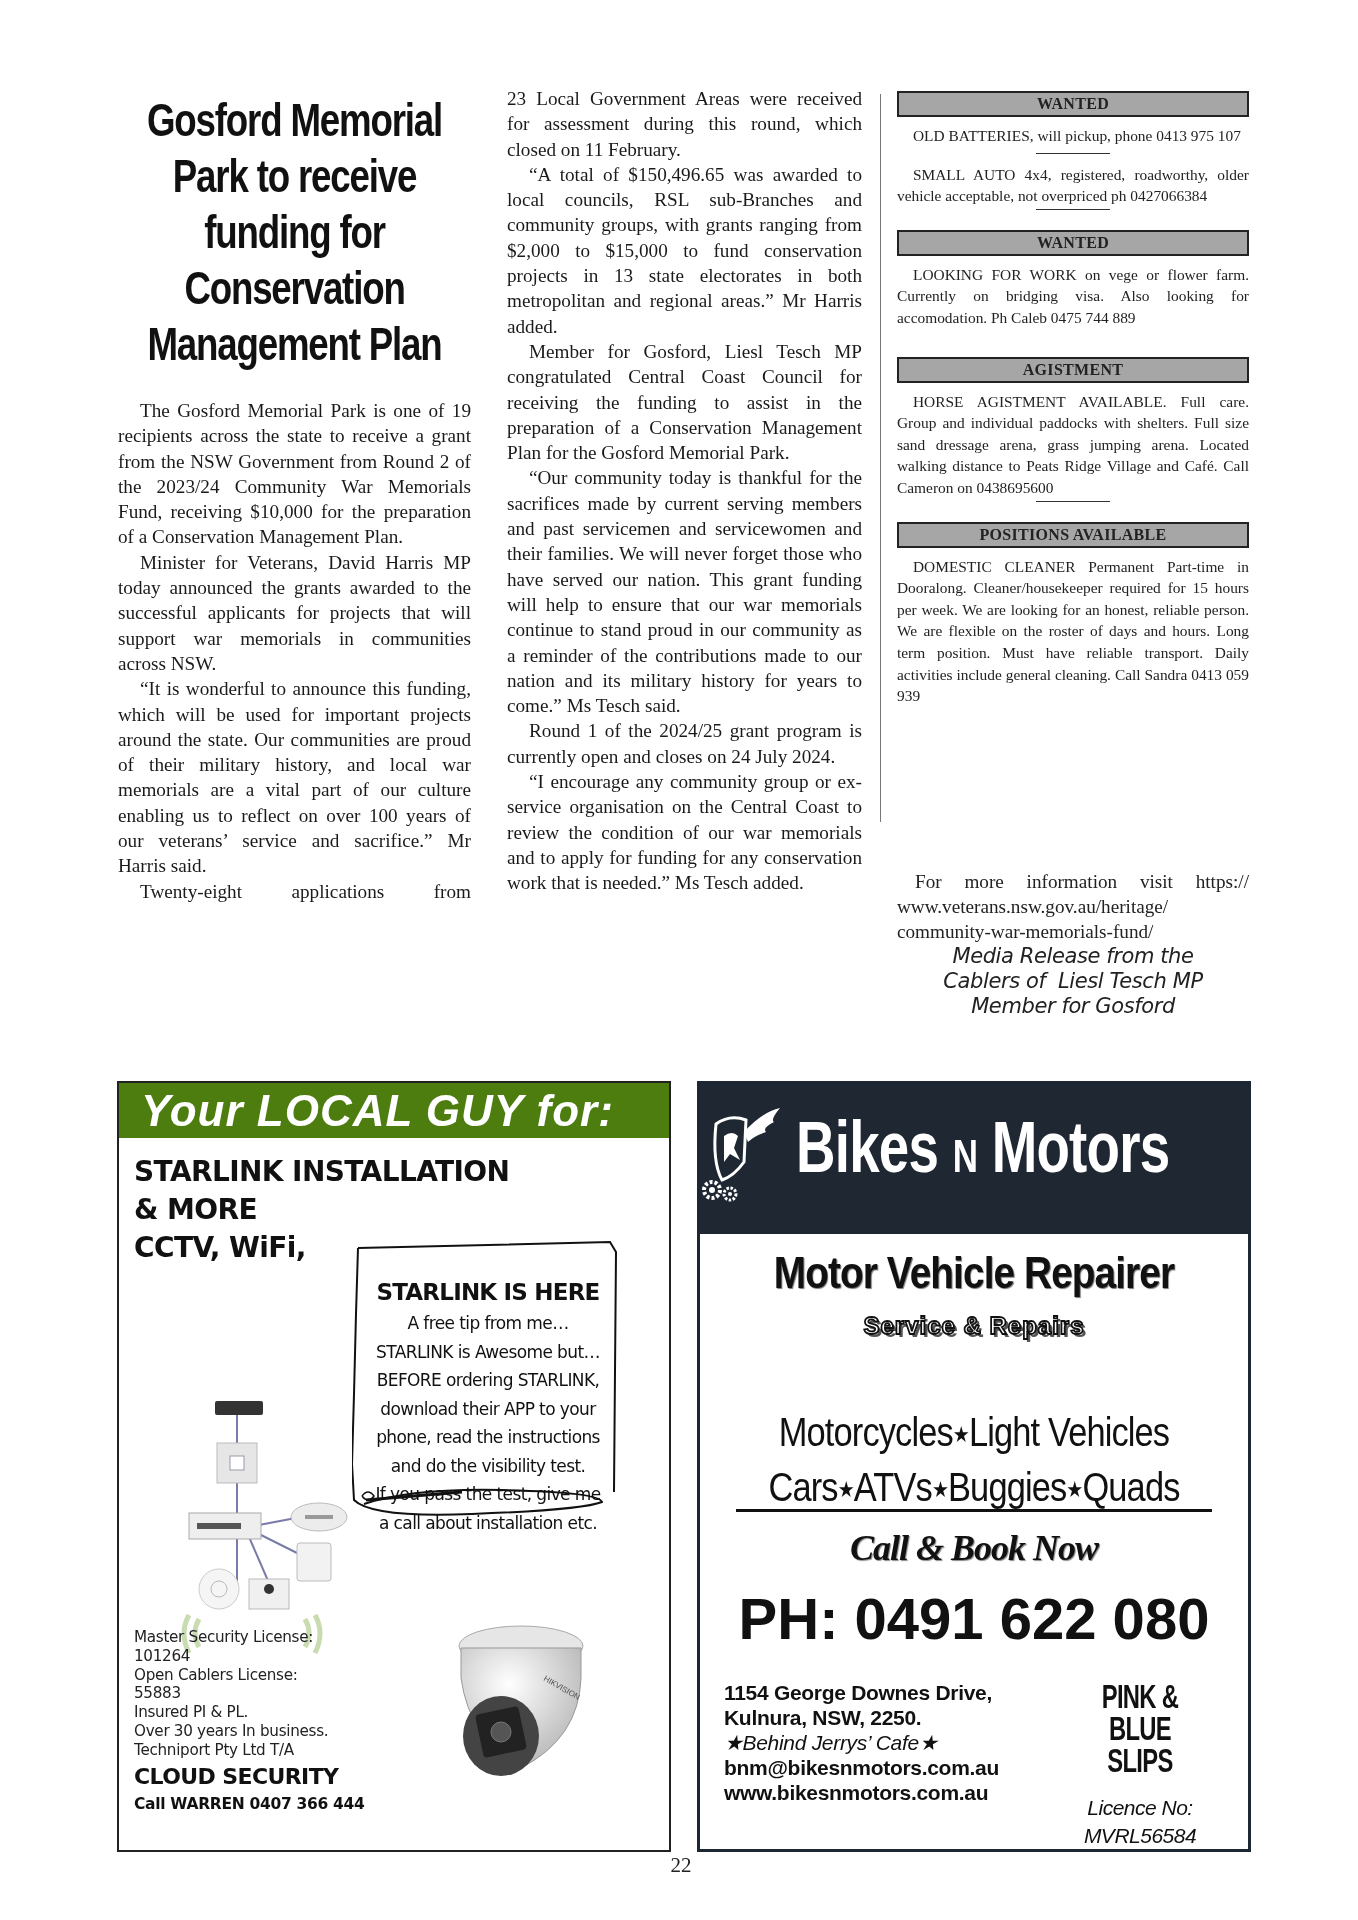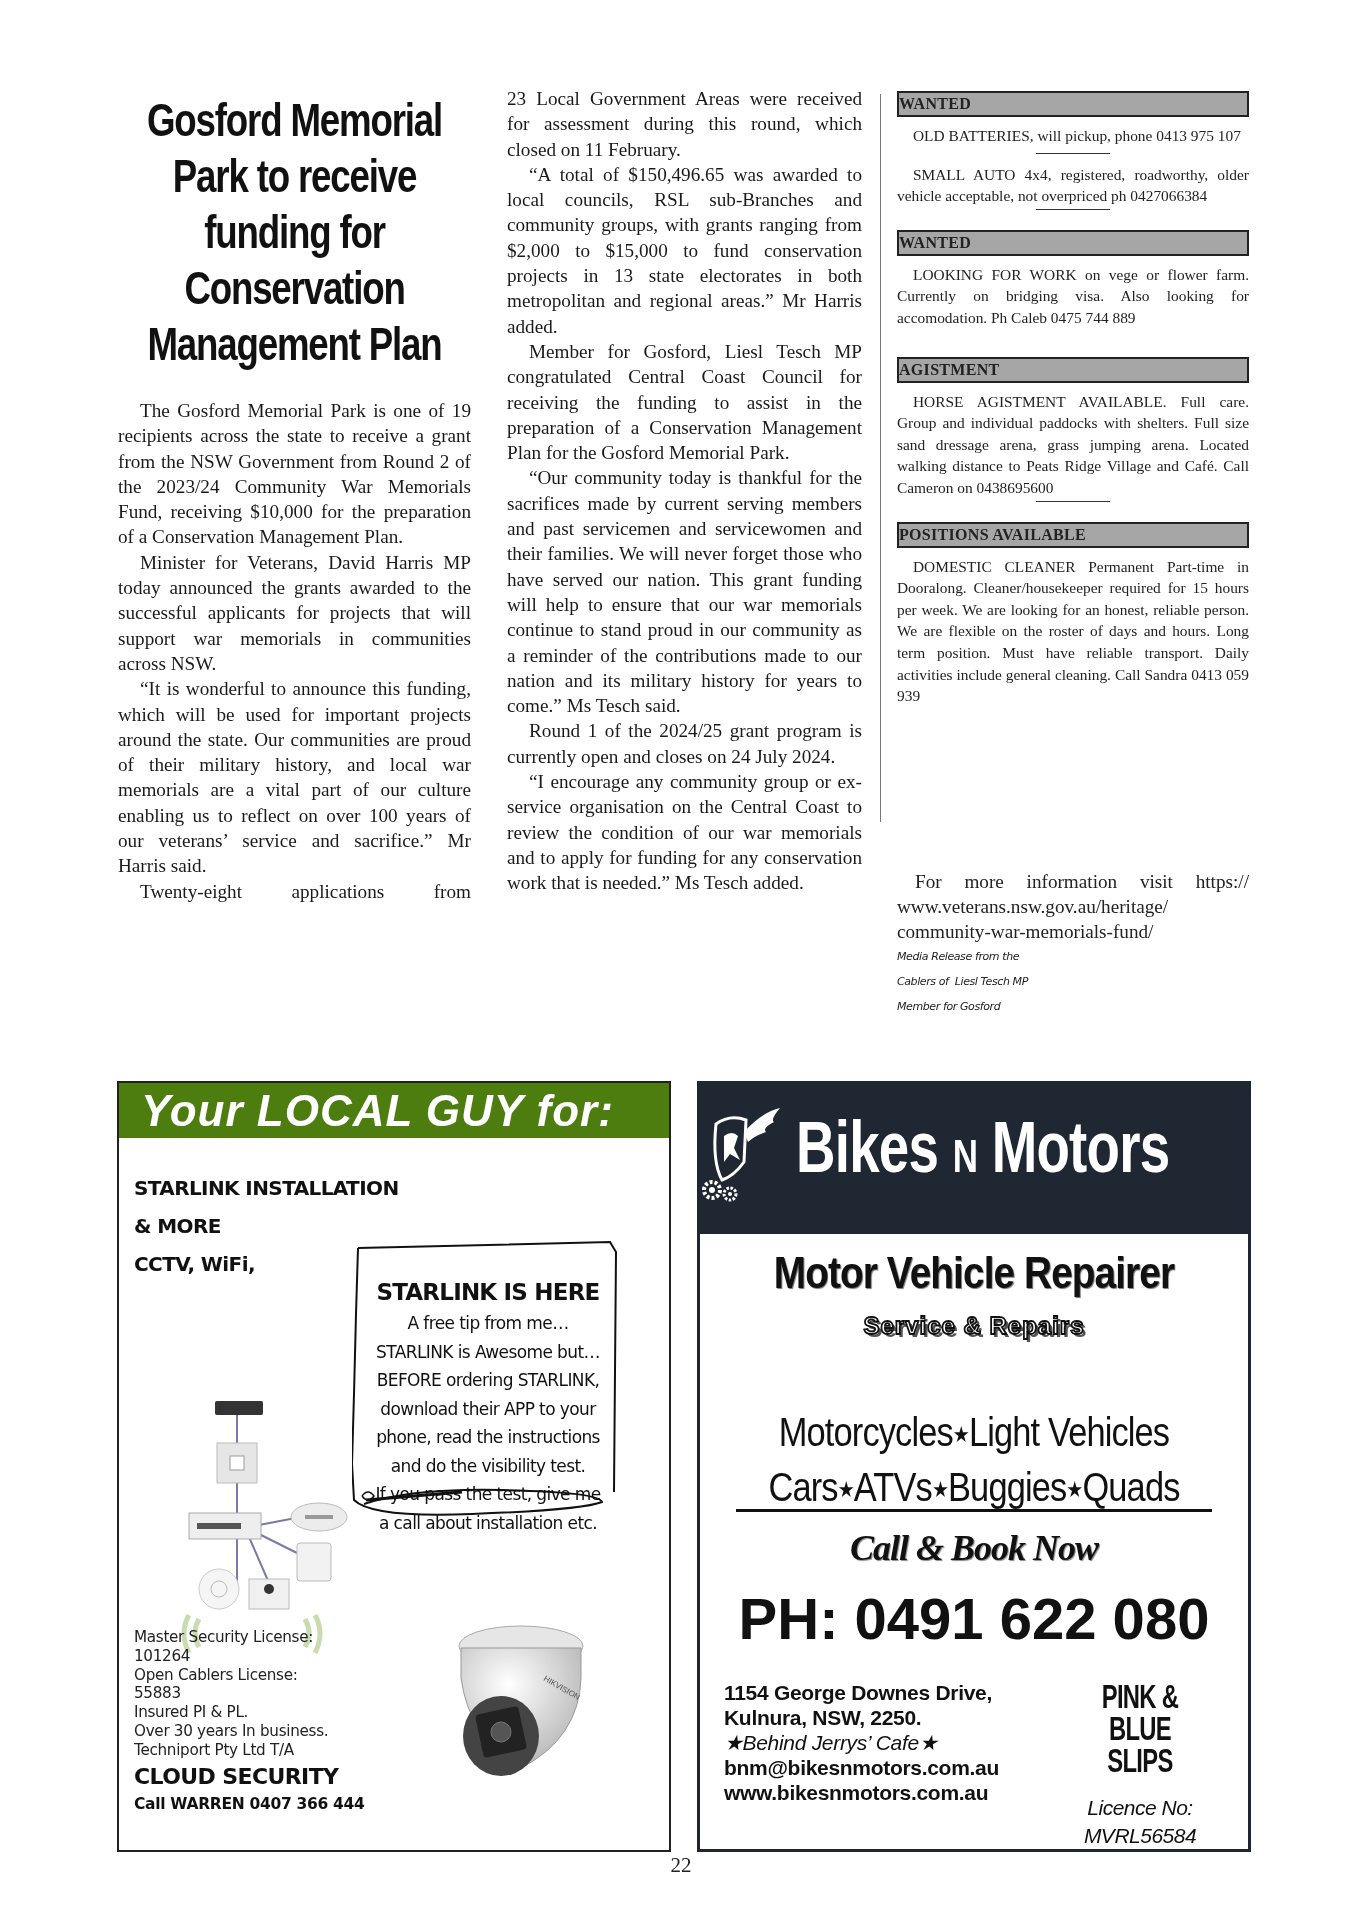--- a/index.html
+++ b/index.html
@@ -25,33 +25,33 @@
     margin-left: -50px;
     margin-top: 6px;
     margin-bottom: 26px;
     color: #111;
   }
 
   .col-divider { position: absolute; left: 880px; top: 94px; width: 1px; height: 728px; background: #777; }
 
   
   .classifieds { position: absolute; left: 897px; top: 91px; width: 352px; font-family: "Liberation Serif", serif; font-size: 15.4px; line-height: 21.6px; text-align: justify; color: #222; }
-  .cl-header { background: #a6a6a6; border: 2px solid #222; text-align: left; font-weight: bold; font-size: 16px; line-height: 22px; height: 22px; margin-bottom: 8px; letter-spacing: 0.3px; }
+  .cl-header { background: #a6a6a6; border: 2px solid #222; text-align: center; font-weight: bold; font-size: 16px; line-height: 22px; height: 22px; margin-bottom: 8px; letter-spacing: 0.3px; }
   .cl-item { margin: 0; text-indent: 16px; }
   .cl-sep { width: 74px; height: 1px; background: #333; margin: 6px auto 15px auto; }
   .cl-gap { height: 16px; }
 
   .more-info { position: absolute; left: 897px; top: 869px; width: 352px; font-family: "Liberation Serif", serif; font-size: 19.2px; line-height: 25px; color: #222; }
   .more-info p { margin: 0; text-indent: 18px; text-align: justify; }
-  .credit { text-align: left; font-family: "DejaVu Sans", sans-serif; font-style: italic; font-size: 11px; line-height: 25px; letter-spacing: -0.4px; }
+  .credit { text-align: center; font-family: "DejaVu Sans", sans-serif; font-style: italic; font-size: 21px; line-height: 25px; letter-spacing: -0.4px; }
 
   
   .ad1 { position: absolute; left: 117px; top: 1081px; width: 554px; height: 771px; border: 2px solid #222; box-sizing: border-box; background: #fff; overflow: hidden; }
   .ad1-banner { background: #4d7c0f; color: #fff; height: 55px; font-family: "Liberation Sans", sans-serif; font-style: italic; font-weight: bold; font-size: 44px; line-height: 55px; padding-left: 22px; letter-spacing: 1px; }
-  .ad1-services { position: absolute; left: 15px; top: 70px; font-family: "DejaVu Sans", sans-serif; font-weight: bold; font-size: 20px; line-height: 38px; letter-spacing: -0.6px; color: #111; margin-top: 16px; }
+  .ad1-services { position: absolute; left: 15px; top: 70px; font-family: "DejaVu Sans", sans-serif; font-weight: bold; font-size: 28px; line-height: 38px; letter-spacing: -0.6px; color: #111; }
   .bubble { position: absolute; left: 233px; top: 151px; width: 266px; height: 286px; }
   .bubble svg { position: absolute; left: 0; top: 0; }
   .bubble-text { position: absolute; left: 12px; top: 14px; width: 248px; text-align: center; font-family: "DejaVu Sans", sans-serif; color: #111; }
   .bubble-title { font-weight: bold; font-size: 23px; line-height: 34px; letter-spacing: -0.8px; margin-top: 27px; }
   .bubble-line { font-size: 17px; line-height: 28.5px; letter-spacing: -0.6px; white-space: nowrap; }
   .network { position: absolute; left: 20px; top: 300px; width: 220px; height: 290px; }
   .ad1-license { position: absolute; left: 15px; top: 545px; font-family: "DejaVu Sans", sans-serif; font-size: 15.2px; line-height: 18.8px; color: #222; letter-spacing: -0.3px; }
   .ad1-company { font-weight: bold; font-size: 22px; line-height: 30px; margin-top: 2px; letter-spacing: -0.6px; color: #111; }
   .ad1-call { font-weight: bold; font-size: 15.5px; line-height: 24px; color: #111; }
   .camera { position: absolute; left: 320px; top: 535px; width: 160px; height: 170px; }

